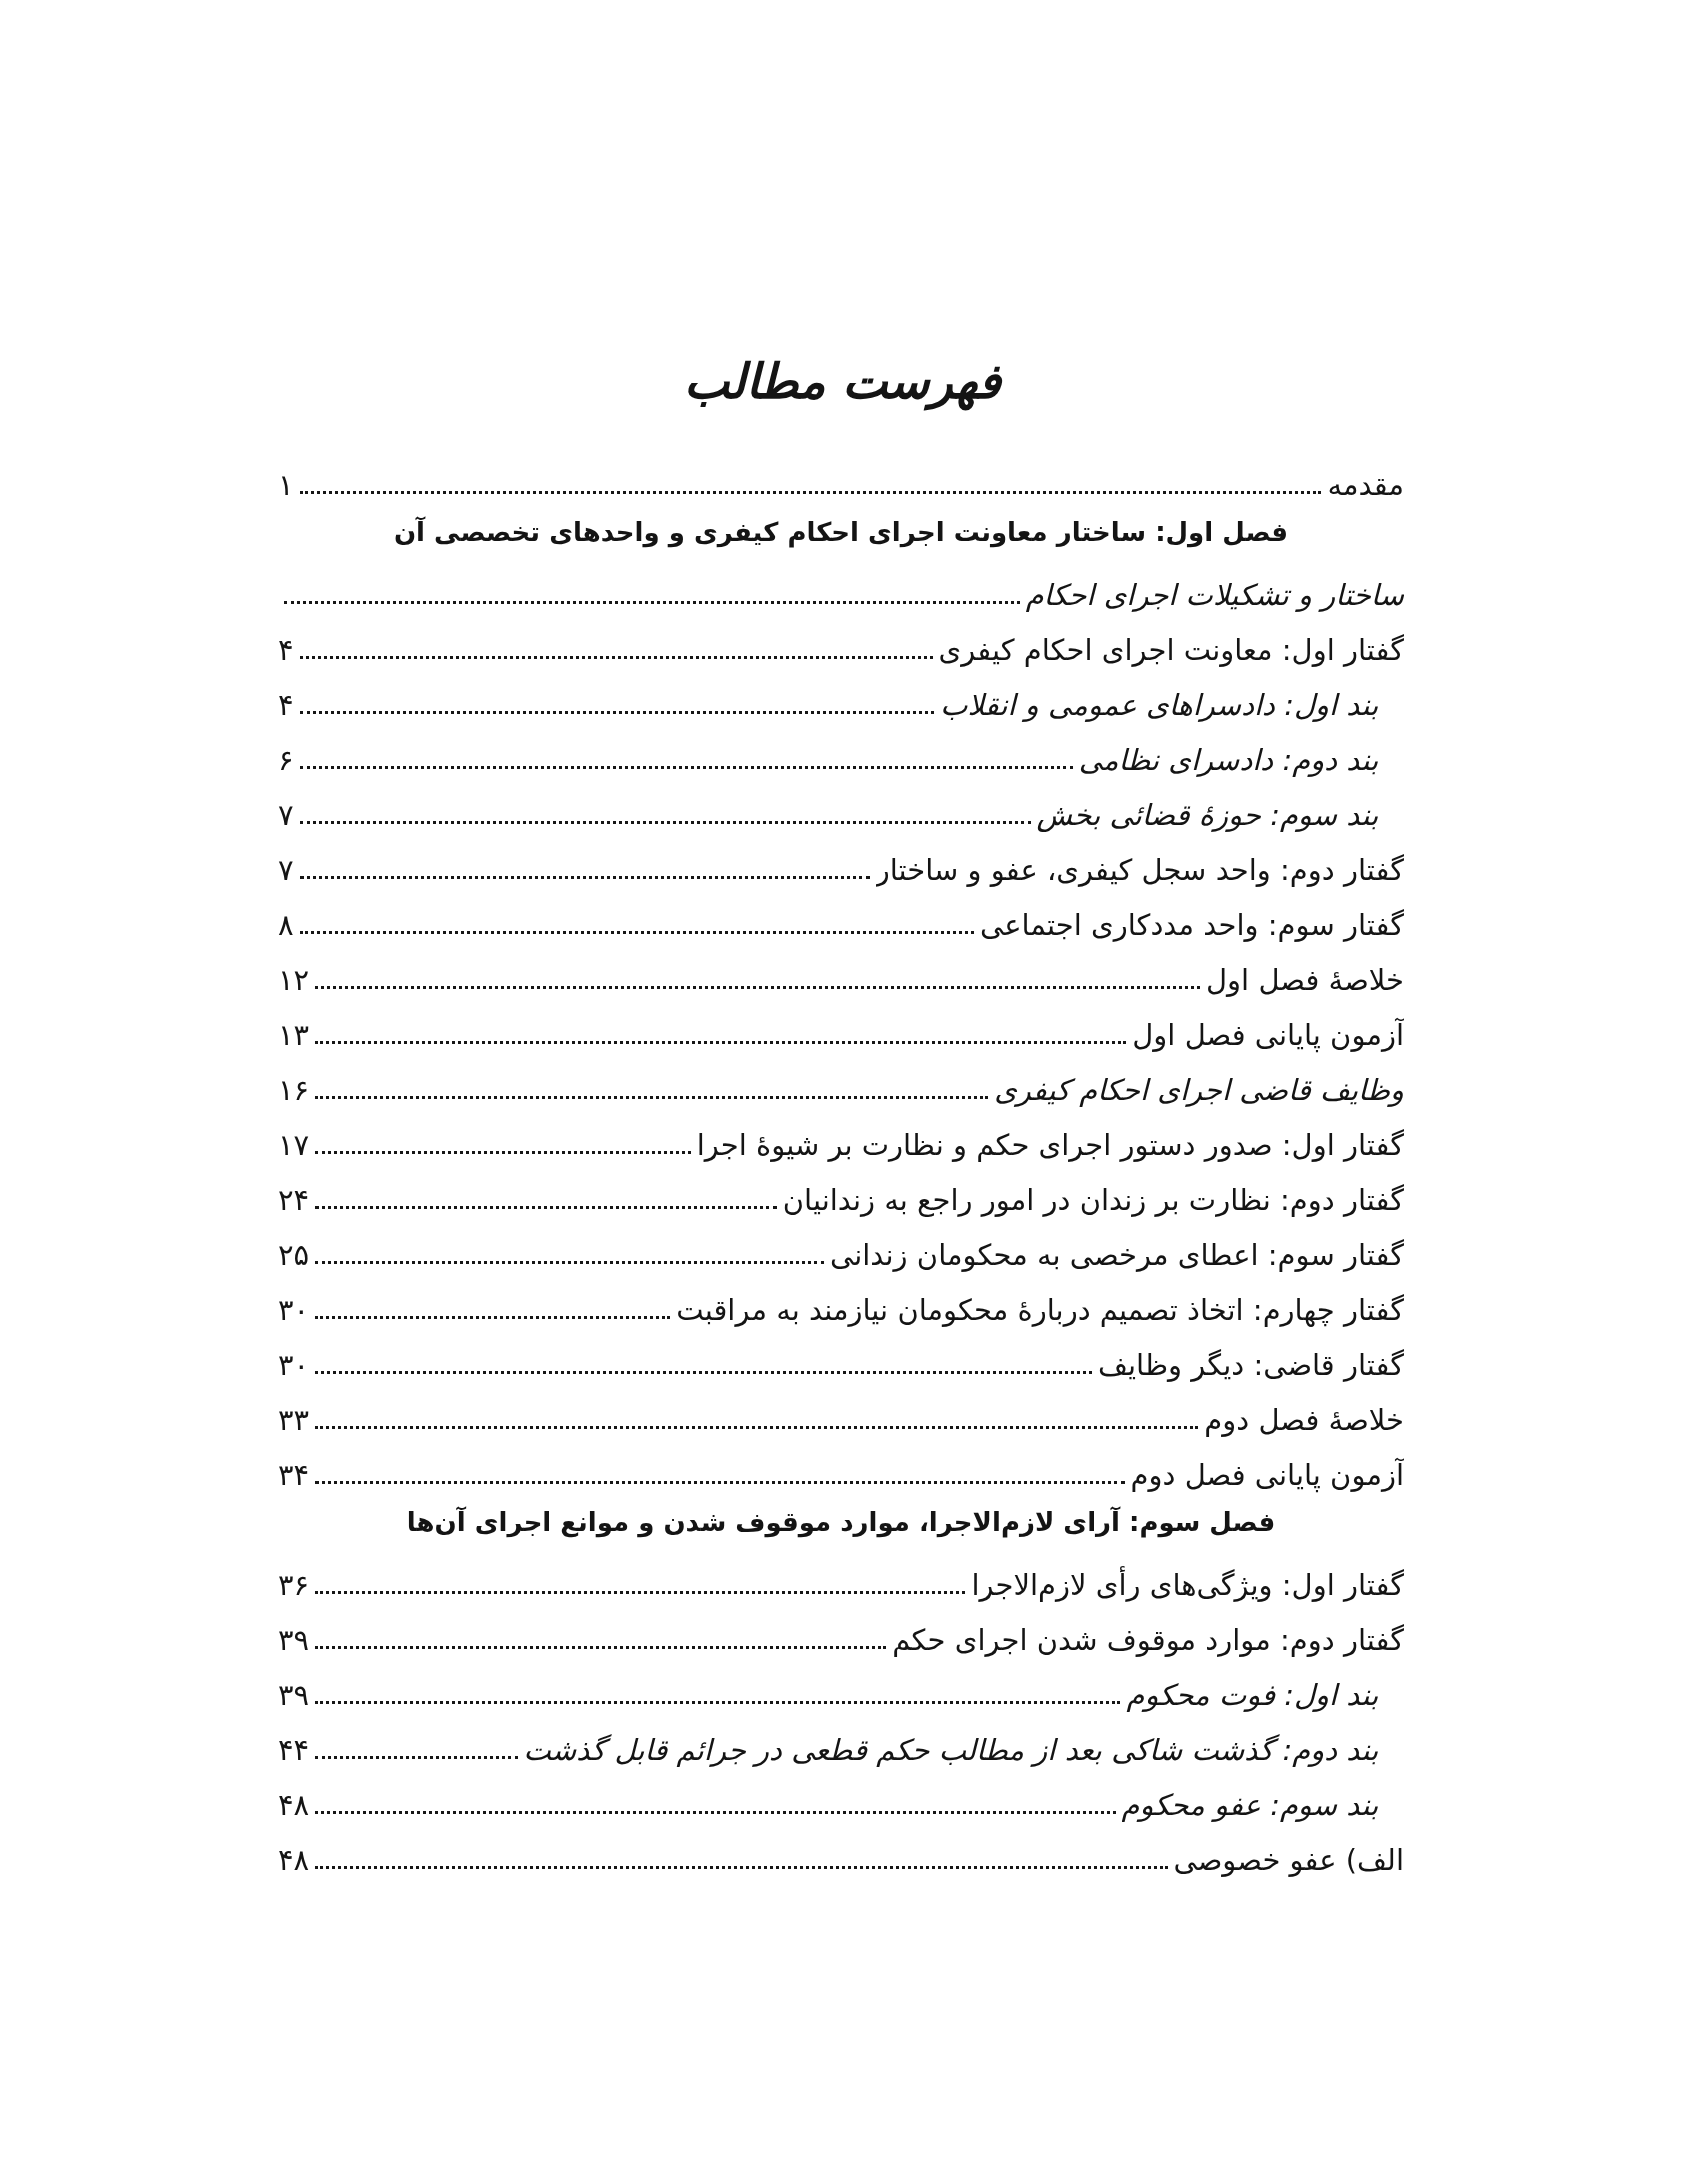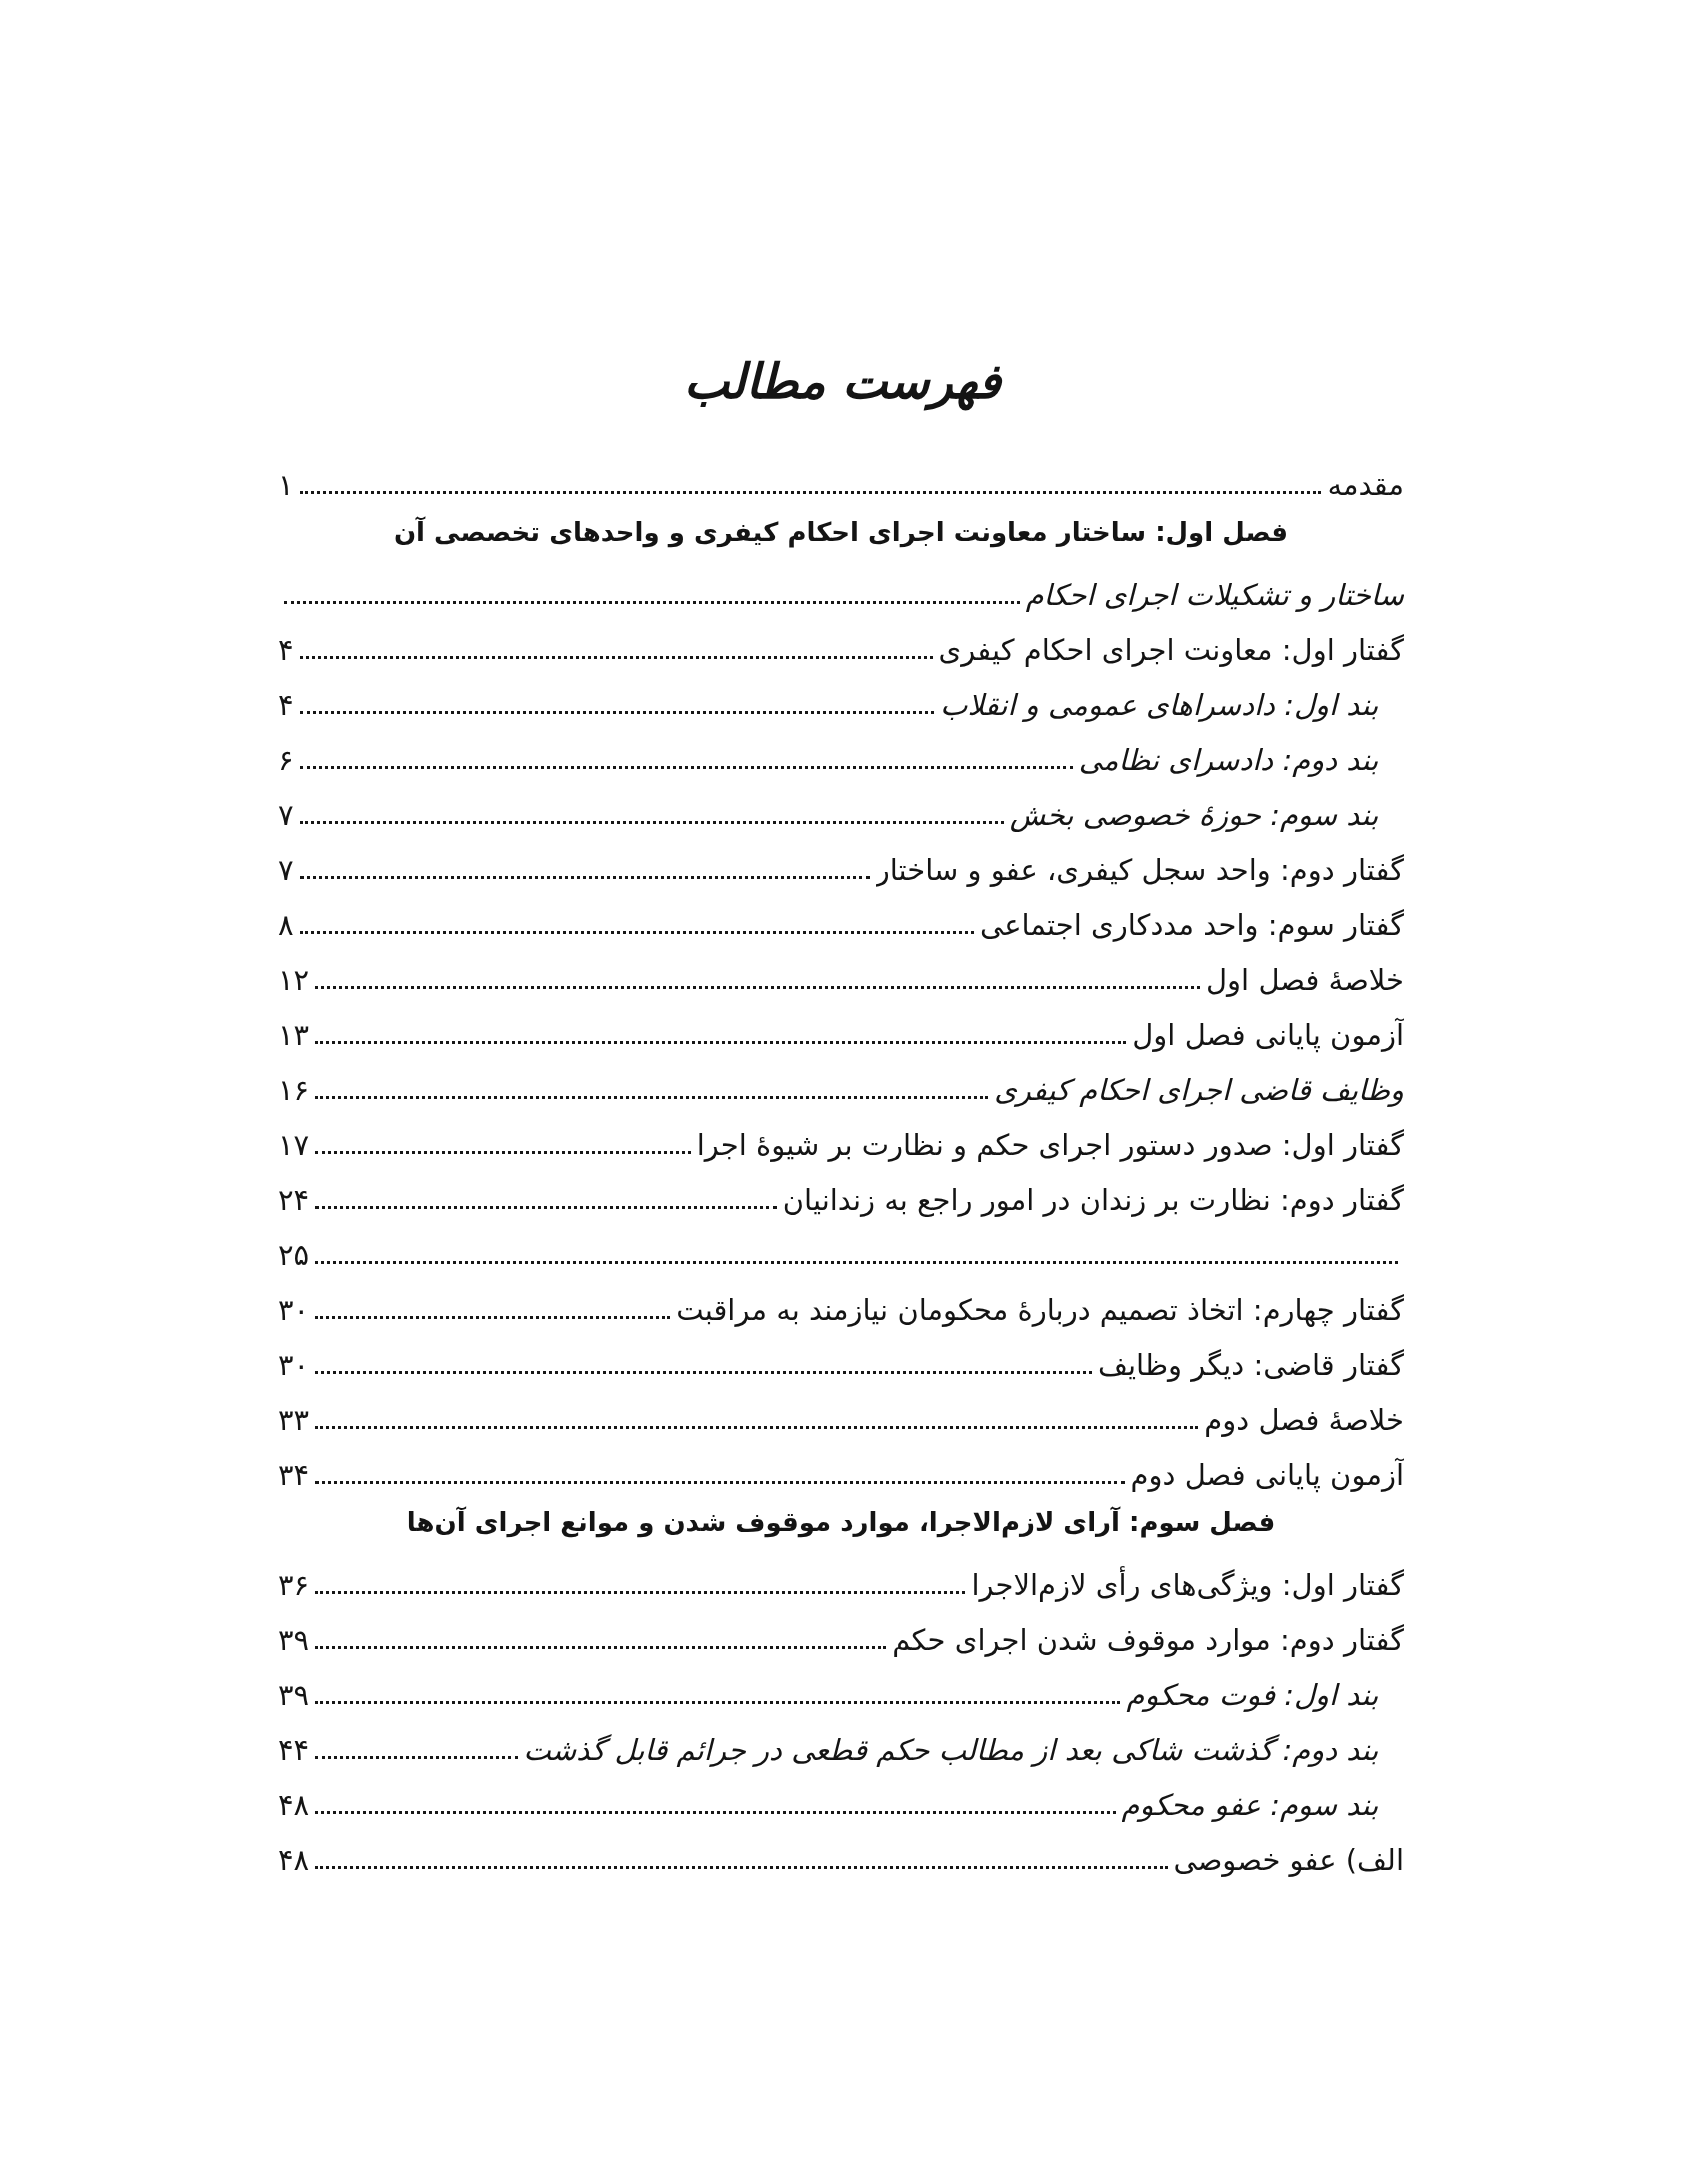--- a/index.html
+++ b/index.html
@@ -105,21 +105,21 @@
         <span class="label">بند اول: دادسراهای عمومی و انقلاب</span>
         <span class="leader"></span>
         <span class="pagenum">۴</span>
       </div>
       <div class="toc-row italic indent-1">
         <span class="label">بند دوم: دادسرای نظامی</span>
         <span class="leader"></span>
         <span class="pagenum">۶</span>
       </div>
       <div class="toc-row italic indent-1">
-        <span class="label">بند سوم: حوزهٔ خصوصی بخش</span>
+        <span class="label">بند سوم: حوزهٔ قضائی بخش</span>
         <span class="leader"></span>
         <span class="pagenum">۷</span>
       </div>
       <div class="toc-row">
         <span class="label">گفتار دوم: واحد سجل کیفری، عفو و ساختار</span>
         <span class="leader"></span>
         <span class="pagenum">۷</span>
       </div>
       <div class="toc-row">
         <span class="label">گفتار سوم: واحد مددکاری اجتماعی</span>
@@ -145,20 +145,21 @@
         <span class="label">گفتار اول: صدور دستور اجرای حکم و نظارت بر شیوهٔ اجرا</span>
         <span class="leader"></span>
         <span class="pagenum">۱۷</span>
       </div>
       <div class="toc-row">
         <span class="label">گفتار دوم: نظارت بر زندان در امور راجع به زندانیان</span>
         <span class="leader"></span>
         <span class="pagenum">۲۴</span>
       </div>
       <div class="toc-row">
+        <span class="label">گفتار سوم: اعطای مرخصی به محکومان زندانی</span>
         <span class="leader"></span>
         <span class="pagenum">۲۵</span>
       </div>
       <div class="toc-row">
         <span class="label">گفتار چهارم: اتخاذ تصمیم دربارهٔ محکومان نیازمند به مراقبت</span>
         <span class="leader"></span>
         <span class="pagenum">۳۰</span>
       </div>
       <div class="toc-row">
         <span class="label">گفتار قاضی: دیگر وظایف</span>

